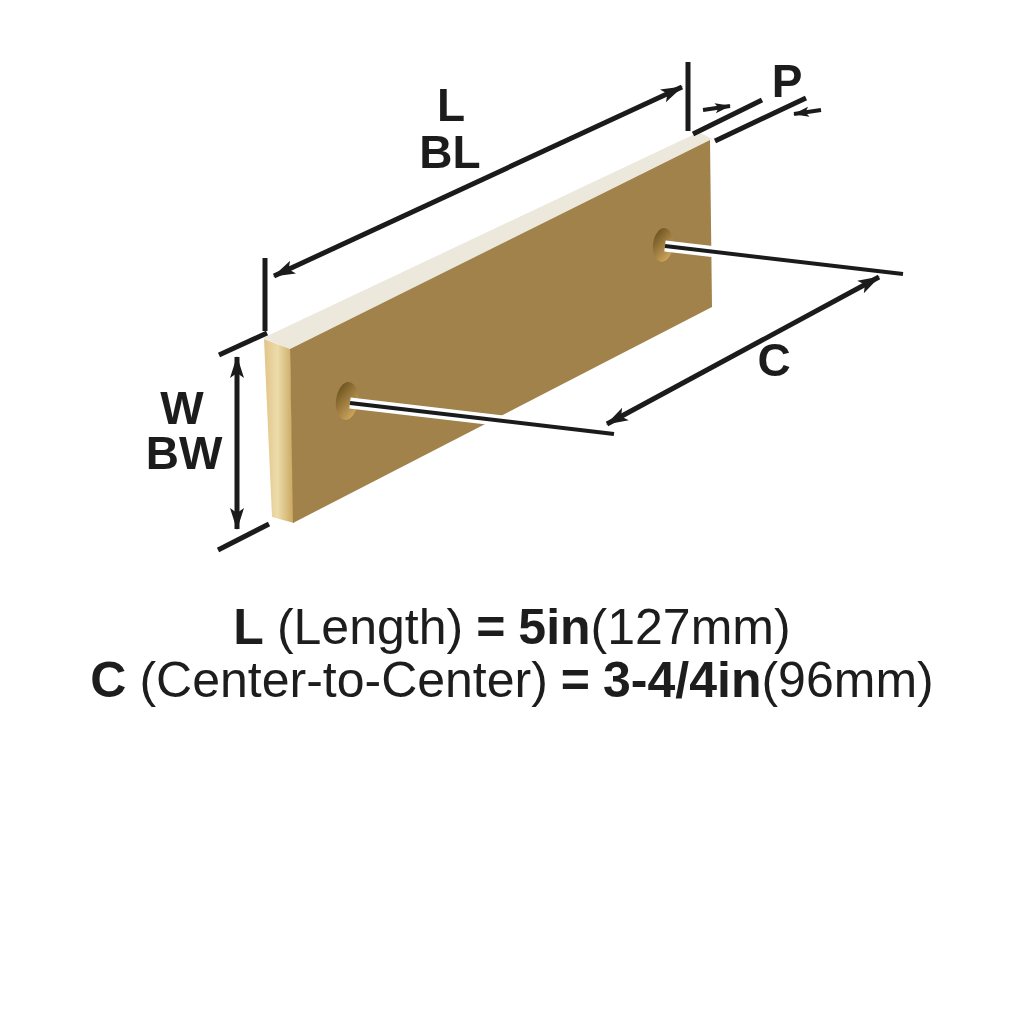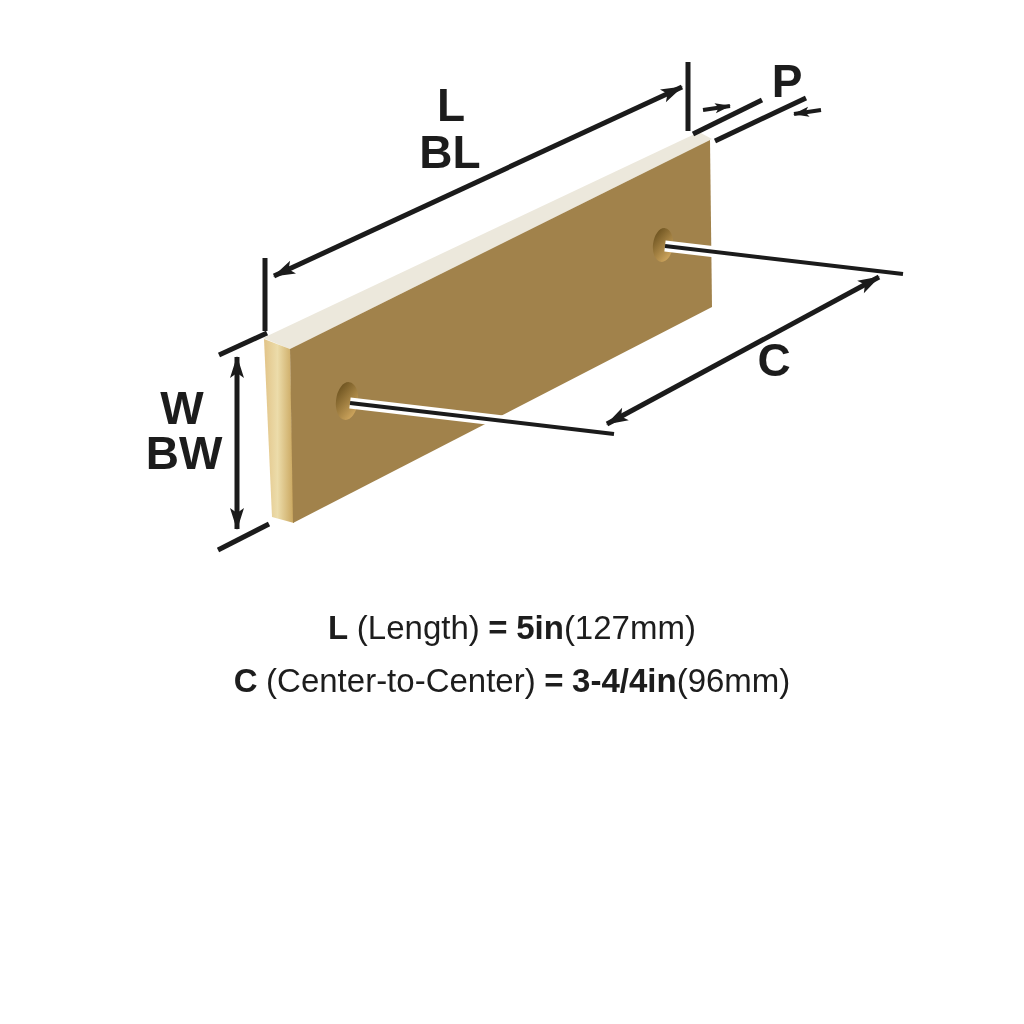--- a/index.html
+++ b/index.html
@@ -2,21 +2,21 @@
 <html><head>
 <meta charset="utf-8">
 <style>
   html,body{margin:0;padding:0;background:#ffffff;width:1024px;height:1024px;overflow:hidden;
             font-family:"Liberation Sans",sans-serif;}
   .stage{position:relative;width:1024px;height:1024px;background:#fff;}
   svg.diagram{position:absolute;left:0;top:0;}
   svg text{font-family:"Liberation Sans",sans-serif;font-weight:700;fill:#1c1c1c;}
   .dim-label{font-size:46px;}
   .spec-block{position:absolute;left:0;top:601px;width:1024px;text-align:center;
-              color:#1d1d1d;font-size:33px;line-height:53px;}
+              color:#1d1d1d;font-size:50px;line-height:53px;}
   .spec-line{white-space:nowrap;}
   .seg-b{font-weight:700;}
   .seg-r{font-weight:400;}
   .sp{margin-right:0.26em;}
 </style>
 </head>
 <body>
 
 <div class="stage">
 

